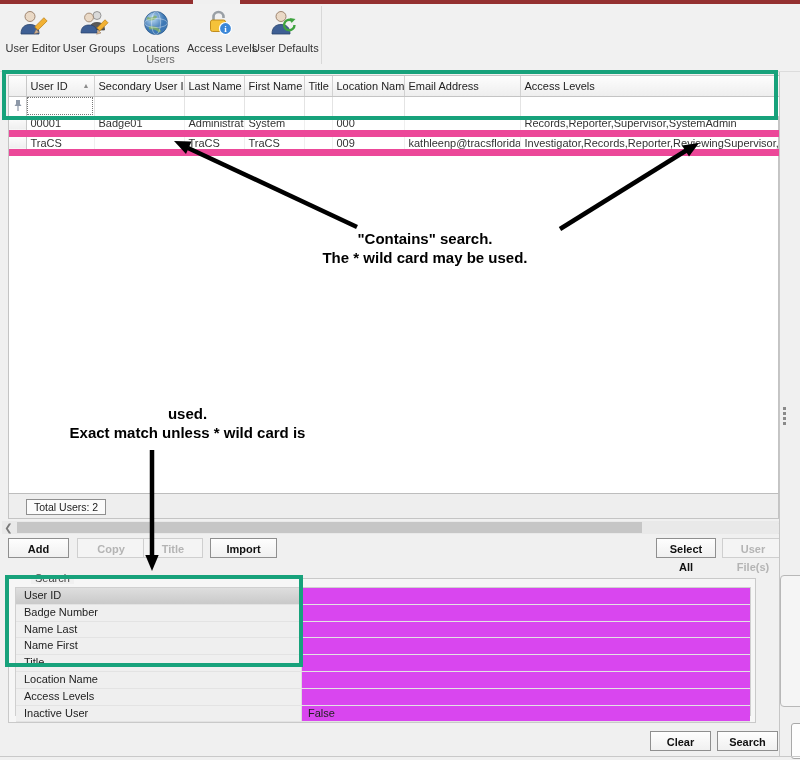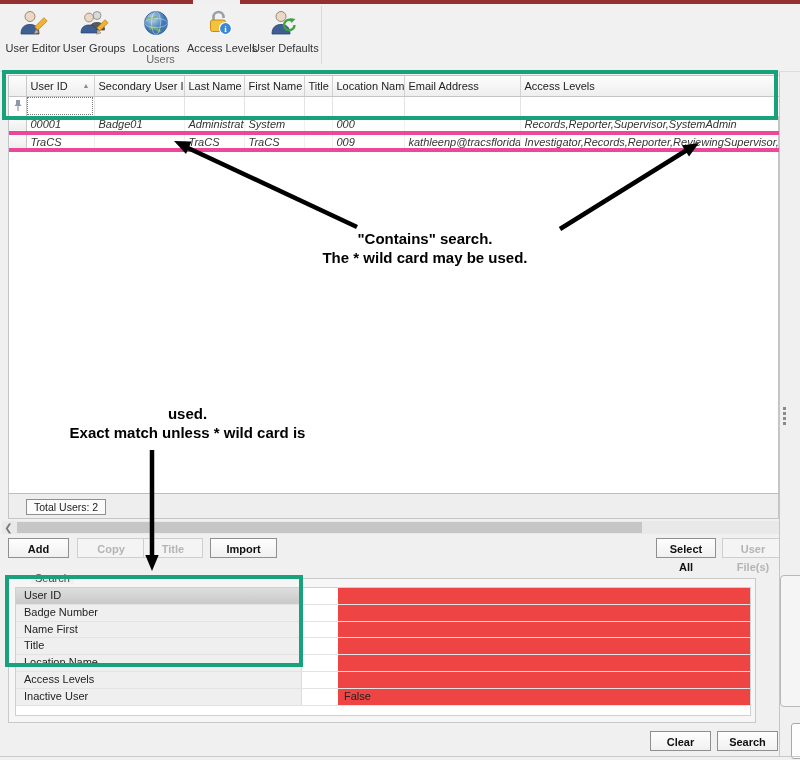--- a/index.html
+++ b/index.html
@@ -19,21 +19,21 @@
   .rb-caption{position:absolute;left:0;top:49px;width:321px;text-align:center;font-size:11px;color:#666;}
 
   
   .grid-wrap{left:8px;top:75px;width:771px;height:443px;background:#fff;border:1px solid #c4c4c4;box-sizing:border-box;}
   table.grid{border-collapse:collapse;table-layout:fixed;width:771px;font-size:11px;}
   table.grid td{overflow:hidden;white-space:nowrap;padding:0 4px;box-sizing:border-box;}
   tr.hdr td{height:20px;background:linear-gradient(#fdfdfd,#eeeeee);border-right:1px solid #d2d2d2;
             border-bottom:1px solid #c4c4c4;color:#222;position:relative;}
   tr.flt td{height:20px;background:#fff;border-right:1px solid #e4e4e4;border-bottom:1px solid #c8c8c8;}
   tr.flt td.focus{outline:1px dotted #777;outline-offset:-2px;}
-  tr.data td{height:17px;border-right:1px solid #efefef;border-bottom:4px solid #ec4899;color:#333;font-style:italic;}
+  tr.data td{height:17px;border-right:1px solid #efefef;border-bottom:7px solid #ec4899;color:#333;}
   td.ind{background:linear-gradient(#fdfdfd,#eeeeee);border-right:1px solid #c8c8c8 !important;text-align:center;padding:0;}
   .sortglyph{position:absolute;right:4px;top:6px;font-size:7px;color:#8b8b8b;}
 
   .grid-footer{left:8px;top:493px;width:771px;height:26px;background:#eeeeee;border:1px solid #c4c4c4;
                border-top:1px solid #bdbdbd;box-sizing:border-box;padding-left:8px;}
   .total-badge{position:absolute;left:17px;top:5px;border:1px solid #8f8f8f;background:#fbfbfb;
                font-size:10.5px;padding:1px 7px;}
 
   
   .hscroll{left:2px;top:521px;width:786px;height:13px;background:#e9e9e9;}
@@ -46,21 +46,21 @@
        text-align:center;line-height:18px;color:#111;cursor:pointer;font-weight:bold;}
   .btn.disabled{color:#b4b4b4;border-color:#cfcfcf;background:#f4f4f4;cursor:default;}
 
   
   .search-group{left:8px;top:578px;width:748px;height:145px;border:1px solid #c9c9c9;background:#f6f6f6;box-sizing:border-box;}
   .search-caption{position:absolute;left:22px;top:-7px;background:#f0f0f0;padding:0 4px;font-size:11px;color:#444;}
   .propgrid{position:absolute;left:6px;top:8px;width:734px;height:127px;border:1px solid #cfcfcf;background:#fff;}
   .prow{display:flex;height:15.8px;border-bottom:1px solid #e3e3e3;font-size:11px;}
   .prow .plabel{width:286px;background:#efefef;border-right:1px solid #dcdcdc;padding:1px 0 0 8px;box-sizing:border-box;color:#222;}
   .prow.sel .plabel{background:linear-gradient(#dedede,#c9c9c9);}
-  .prow .pvalue{flex:1;background:#ef4444;padding:1px 0 0 6px;color:#222;margin-left:36px;}
+  .prow .pvalue{flex:1;background:#d946ef;padding:1px 0 0 6px;color:#222;}
 
   
   .hibox{border:4px solid #17a27b;box-sizing:border-box;z-index:40;pointer-events:none;}
 
   
   .note{position:absolute;font-weight:bold;font-size:15px;color:#000;text-align:center;line-height:19px;z-index:45;
         text-shadow:0 0 2px rgba(255,255,255,.8);}
   #arrows{position:absolute;left:0;top:0;z-index:50;pointer-events:none;}
 
   
@@ -224,20 +224,24 @@
     <div class="propgrid" id="propgrid">
         <div class="prow sel">
           <div class="plabel">User ID</div>
           <div class="pvalue"></div>
         </div>
         <div class="prow">
           <div class="plabel">Badge Number</div>
           <div class="pvalue"></div>
         </div>
         <div class="prow">
+          <div class="plabel">Name Last</div>
+          <div class="pvalue"></div>
+        </div>
+        <div class="prow">
           <div class="plabel">Name First</div>
           <div class="pvalue"></div>
         </div>
         <div class="prow">
           <div class="plabel">Title</div>
           <div class="pvalue"></div>
         </div>
         <div class="prow">
           <div class="plabel">Location Name</div>
           <div class="pvalue"></div>

